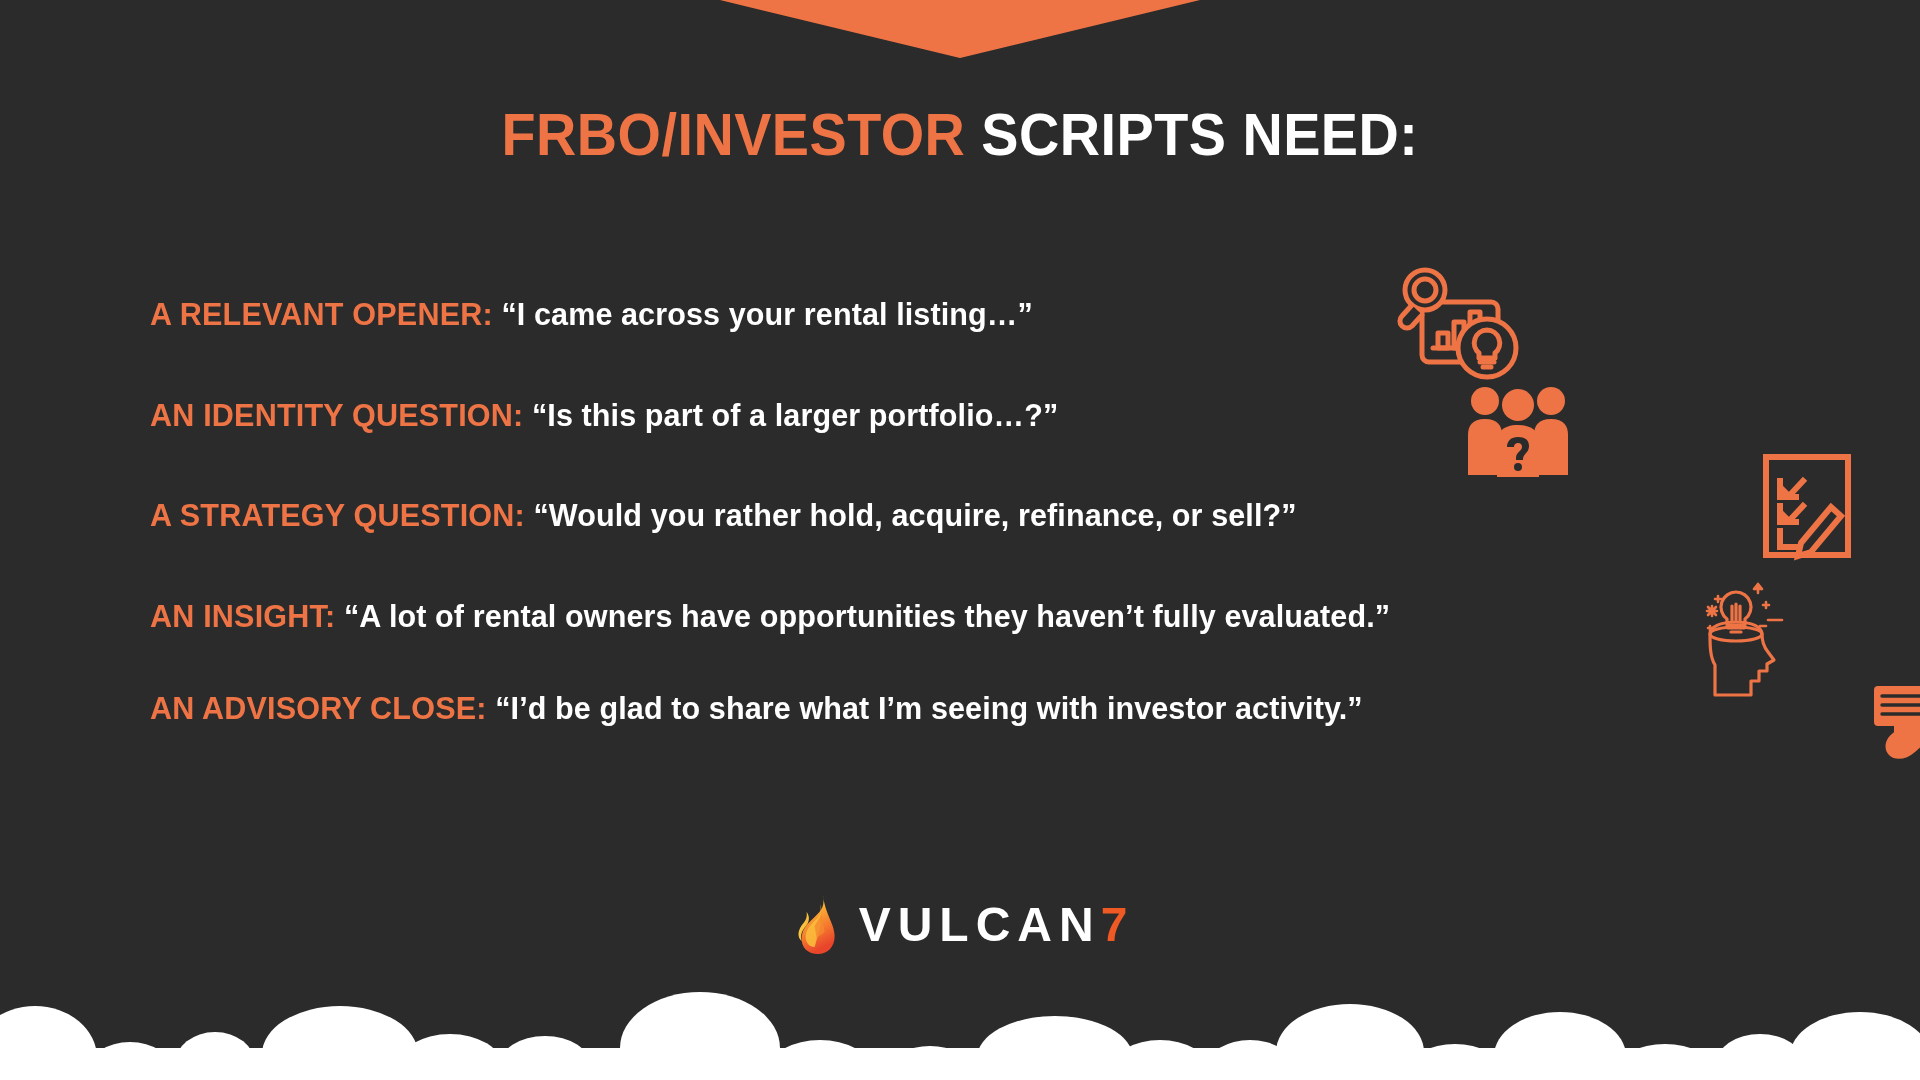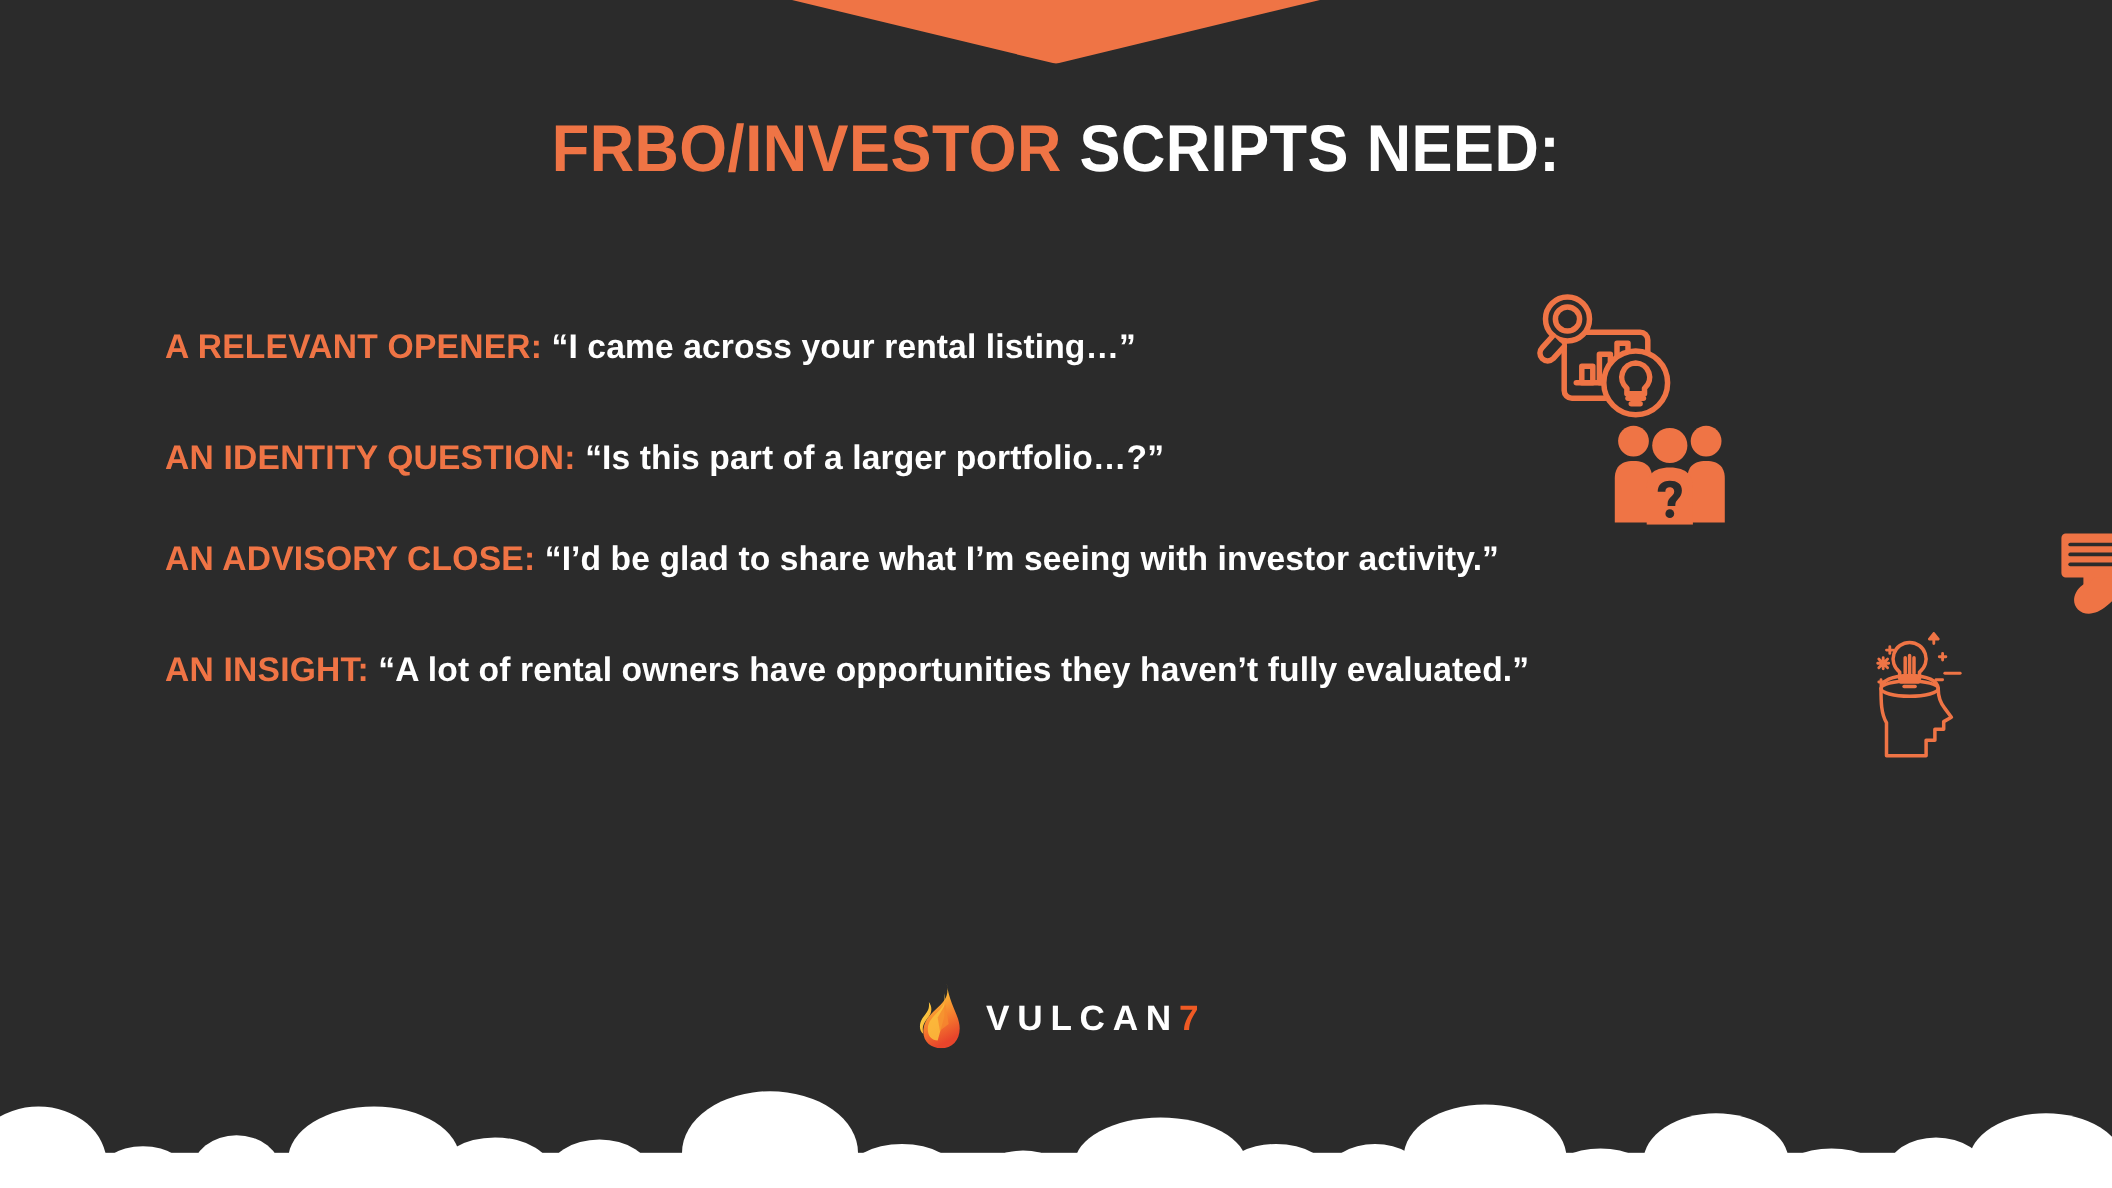--- a/index.html
+++ b/index.html
@@ -93,21 +93,21 @@
   
   .logo {
     position:absolute;
     left:50%; bottom:122px;
     transform:translateX(-50%);
     display:flex;
     align-items:center;
     gap:14px;
   }
   .logo-text {
-    font-size:32px;
+    font-size:48px;
     font-weight:700;
     letter-spacing:7px;
     color:#ffffff;
     line-height:1;
   }
   .logo-text .seven { color:#ef5a24; letter-spacing:0; }
 
   
   .clouds {
     position:absolute;
@@ -174,39 +174,37 @@
           <path d="M55 46 c-16 0 -21 8 -21 18 v34 h42 v-34 c0 -10 -5 -18 -21 -18 z"></path>
 
           <g fill="#2b2b2b">
             <path d="M55 58 c-7 0 -11 4 -11 10 h7 c0 -3 2 -4 4 -4 c3 0 4 2 4 4 c0 4 -6 5 -6 11 v2 h7 v-1 c0 -5 6 -6 6 -13 c0 -6 -4 -9 -11 -9 z"></path>
             <circle cx="55" cy="88" r="4"></circle>
           </g>
         </svg>
       </div>
     </div>
 
-
-    <div class="line" style="margin-top:-8px;">
+    <div class="line">
       <div class="line-text">
-        <span class="lbl">AN ADVISORY CLOSE:</span><span> “I’d be glad to share what I’m seeing with investor activity.”</span>
-      </div>
-      <div class="line-icon icon-5">
-        <svg width="92" height="82" viewBox="0 0 92 82" fill="#ef7445">
-
-          <path d="M78 18 c-6 -6 -16 -4 -22 4 l-8 11 l-12 12 l-11 8
-                   c-8 6 -10 16 -4 22 c6 6 17 5 26 -3
-                   c14 -12 28 -26 36 -42 c4 -8 1 -8 -5 -12 z"></path>
-
-          <path d="M10 6 h48 a4 4 0 0 1 4 4 v32 a4 4 0 0 1 -4 4 h-22
-                   l-10 12 v-12 h-16 a4 4 0 0 1 -4 -4 v-32 a4 4 0 0 1 4 -4 z"></path>
-          <g stroke="#2b2b2b" stroke-width="3.4" stroke-linecap="round">
-            <path d="M14 16 h40"></path>
-            <path d="M14 25 h40"></path>
-            <path d="M14 34 h40"></path>
-          </g>
+        <span class="lbl">A STRATEGY QUESTION:</span><span> “Would you rather hold, acquire, refinance, or sell?”</span>
+      </div>
+      <div class="line-icon icon-3">
+        <svg width="94" height="110" viewBox="0 0 94 110" fill="none" stroke="#ef7445" stroke-width="6" stroke-linecap="square" stroke-linejoin="miter">
+          <rect x="6" y="6" width="82" height="98"></rect>
+
+          <path d="M20 30 v16 h16"></path>
+          <path d="M22 38 l7 7 l14 -15"></path>
+
+          <path d="M20 55 v16 h16"></path>
+          <path d="M22 63 l7 7 l14 -15"></path>
+
+          <path d="M20 80 v16 h16"></path>
+
+          <path d="M41 92 l30 -36 l10 9 l-30 36 l-13 4 z"></path>
         </svg>
       </div>
     </div>
 
     <div class="line">
       <div class="line-text" style="max-width:1390px;">
         <span class="lbl">AN INSIGHT:</span><span> “A lot of rental owners have opportunities they haven’t fully evaluated.”</span>
       </div>
       <div class="line-icon icon-4">
         <svg width="112" height="122" viewBox="0 0 112 122" fill="none" stroke="#ef7445" stroke-width="3.2" stroke-linecap="round" stroke-linejoin="round">
@@ -222,20 +220,42 @@
           <path d="M44 30 v14 M48 28 v16 M52 30 v14"></path>
 
           <g stroke-width="2.6">
             <path d="M70 8 v9 M70 8 l-4 5 M70 8 l4 5 M66 13 h8"></path>
             <path d="M24 30 v10 M19 35 h10 M20 31 l8 8 M28 31 l-8 8"></path>
             <path d="M30 20 v6 M27 23 h6"></path>
             <path d="M78 26 v6 M75 29 h6"></path>
             <path d="M22 50 v5 M20 52 h5"></path>
             <path d="M80 44 h14"></path>
             <path d="M72 50 h6"></path>
+          </g>
+        </svg>
+      </div>
+    </div>
+
+    <div class="line" style="margin-top:-8px;">
+      <div class="line-text">
+        <span class="lbl">AN ADVISORY CLOSE:</span><span> “I’d be glad to share what I’m seeing with investor activity.”</span>
+      </div>
+      <div class="line-icon icon-5">
+        <svg width="92" height="82" viewBox="0 0 92 82" fill="#ef7445">
+
+          <path d="M78 18 c-6 -6 -16 -4 -22 4 l-8 11 l-12 12 l-11 8
+                   c-8 6 -10 16 -4 22 c6 6 17 5 26 -3
+                   c14 -12 28 -26 36 -42 c4 -8 1 -8 -5 -12 z"></path>
+
+          <path d="M10 6 h48 a4 4 0 0 1 4 4 v32 a4 4 0 0 1 -4 4 h-22
+                   l-10 12 v-12 h-16 a4 4 0 0 1 -4 -4 v-32 a4 4 0 0 1 4 -4 z"></path>
+          <g stroke="#2b2b2b" stroke-width="3.4" stroke-linecap="round">
+            <path d="M14 16 h40"></path>
+            <path d="M14 25 h40"></path>
+            <path d="M14 34 h40"></path>
           </g>
         </svg>
       </div>
     </div>
 
   </div>
 
   <div class="logo">
     <div>
       <svg width="52" height="62" viewBox="0 0 52 62">

